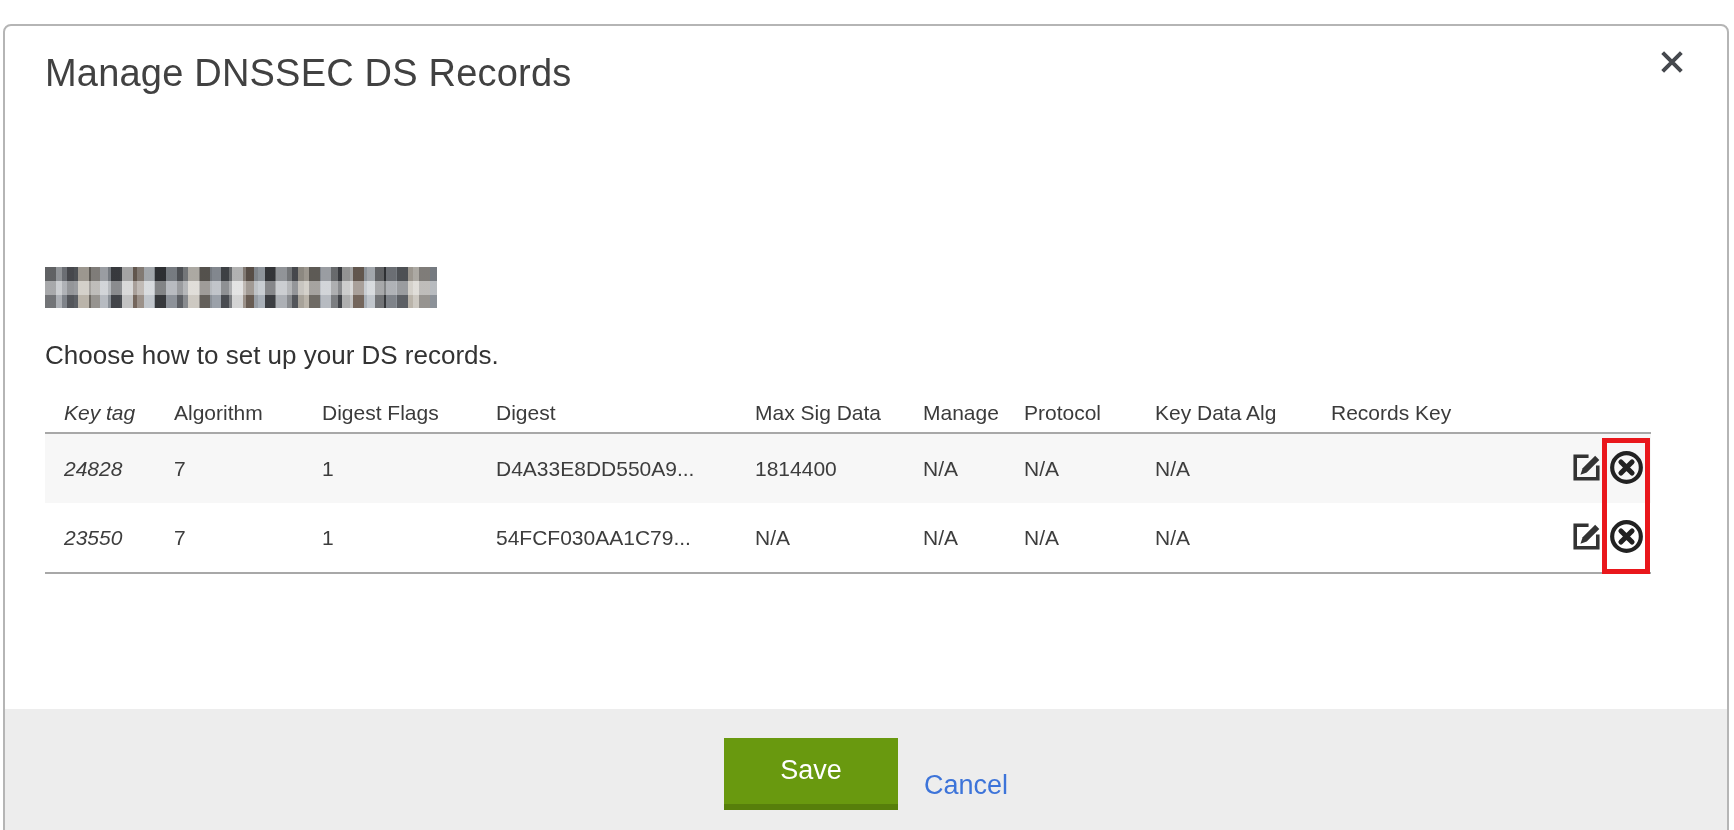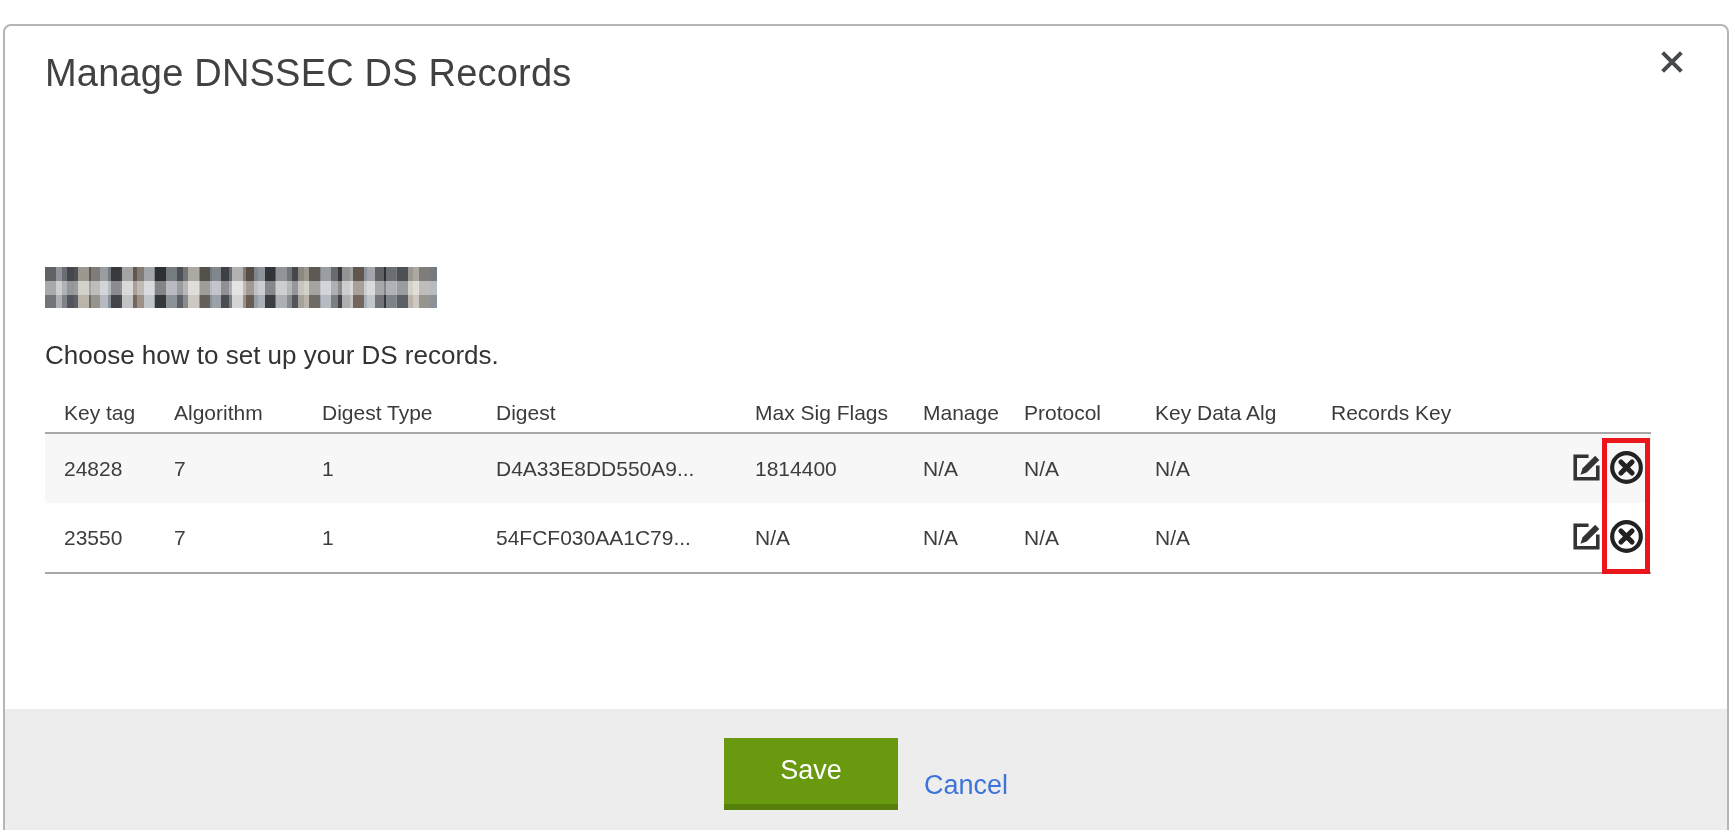--- a/index.html
+++ b/index.html
@@ -37,21 +37,21 @@
   .table-wrap { position: relative; margin: 22px 0 0 40px; width: 1606px; }
   table { border-collapse: collapse; table-layout: fixed; width: 1606px; }
   thead th {
     text-align: left; font-weight: 400; font-size: 21px; color: #3b3b3b;
     height: 40px; vertical-align: middle; padding: 0;
   }
   thead tr { border-bottom: 2px solid #a8a8a8; }
   tbody td { font-size: 21px; color: #3d3d3d; height: 70px; vertical-align: middle; padding: 0; }
   tbody tr.alt { background: #f7f7f7; }
   tbody { border-bottom: 2px solid #a8a8a8; }
-  th.first, td.first { padding-left: 19px; }
+  th.first, td.first { padding-left: 19px; font-style: italic; }
 
   td.actions .cellwrap { display: flex; align-items: center; justify-content: flex-end; gap: 5px; padding-right: 6px; }
   .icon-btn { background: none; border: none; cursor: pointer; display: flex; align-items: center; padding: 0; }
 
   .red-highlight {
     position: absolute; right: 1px; top: 45px; width: 48px; height: 136px;
     border: 5px solid #e9171c; pointer-events: none;
   }
 
   .add-btn {
@@ -102,23 +102,23 @@
             <col style="width:101px">
           <col style="width:131px">
             <col style="width:176px">
             <col style="width:155px">
           <col style="width:165px">
         </colgroup>
         <thead>
           <tr>
             <th class="first">Key tag</th>
             <th>Algorithm</th>
-            <th>Digest Type</th>
+            <th>Digest Flags</th>
             <th>Digest</th>
-            <th>Max Sig Flags</th>
+            <th>Max Sig Data</th>
             <th>Manage</th>
             <th>Protocol</th>
             <th>Key Data Alg</th>
             <th>Records Key</th>
             <th></th>
           </tr>
         </thead>
         <tbody>
           <tr class="alt">
             <td class="first">24828</td>

